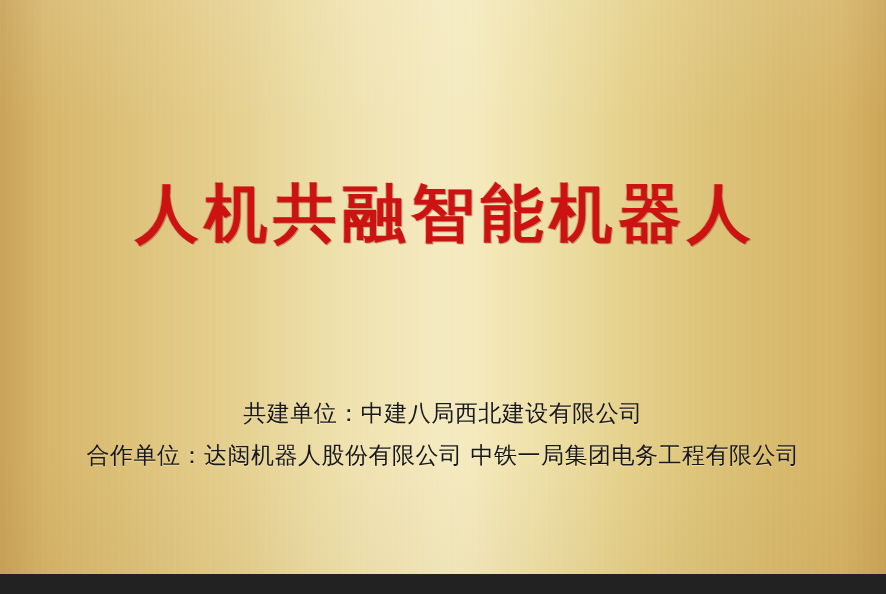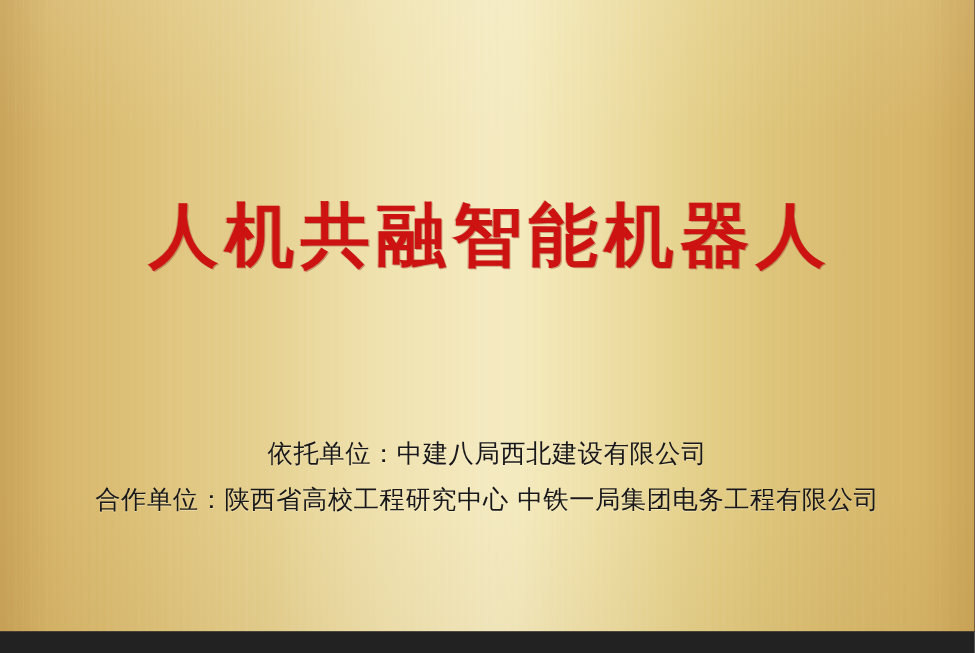--- a/index.html
+++ b/index.html
@@ -155,18 +155,18 @@
   <div class="sheen"></div>
   <div class="edge-shade"></div>
 
   <div class="content">
 
     <div class="title-block">
       <span class="title-line line1">人机共融智能机器人</span>
     </div>
 
     <div class="sub-block">
-      <span class="sub-line">依托单位：中建八局西北建设有限公司</span>
-      <span class="sub-line">合作单位：陕西省高校工程研究中心  中铁一局集团电务工程有限公司</span>
+      <span class="sub-line">共建单位：中建八局西北建设有限公司</span>
+      <span class="sub-line">合作单位：达闼机器人股份有限公司  中铁一局集团电务工程有限公司</span>
     </div>
 
   </div>
 </div>
 
 </body></html>

